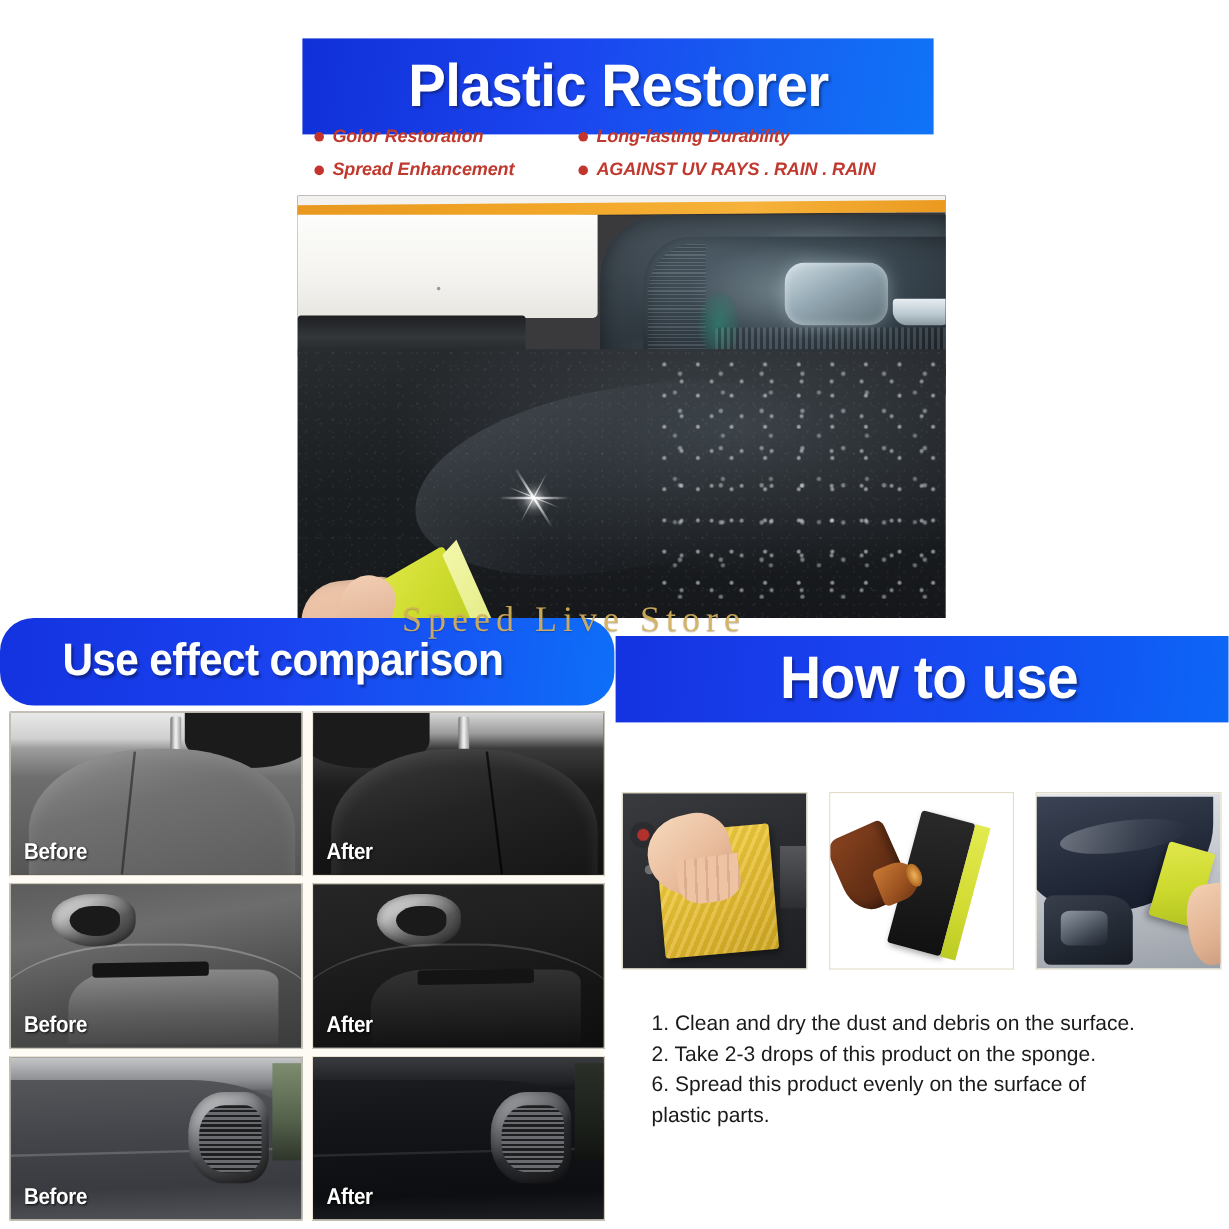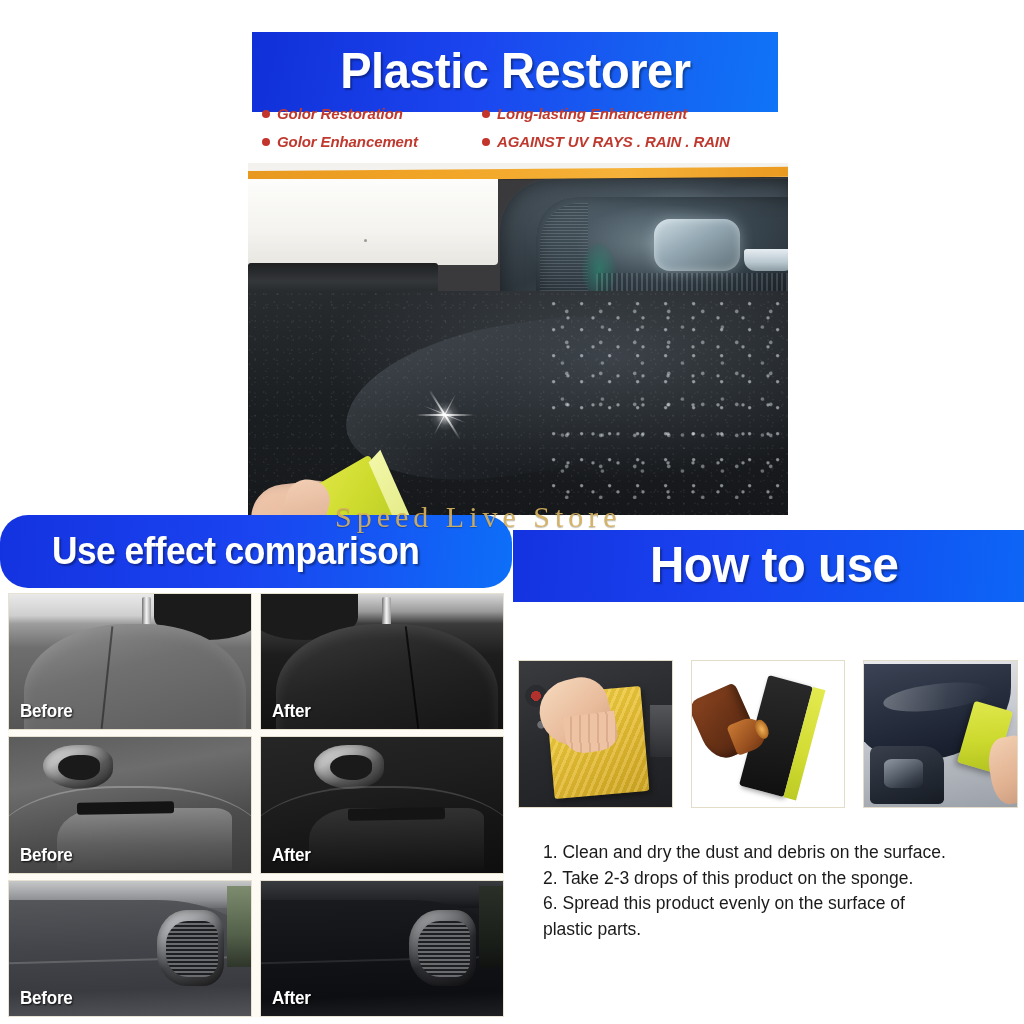--- a/index.html
+++ b/index.html
@@ -754,25 +754,25 @@
     <div class="title-text"><span class="title-inner">Plastic Restorer</span></div>
   </div>
 
   <div class="features">
     <div class="feature">
       <span class="dot"></span>
       <span class="ftext">Golor Restoration</span>
     </div>
     <div class="feature">
       <span class="dot"></span>
-      <span class="ftext">Long-lasting Enhancement</span>
+      <span class="ftext">Long-lasting Durability</span>
     </div>
     <div class="feature">
       <span class="dot"></span>
-      <span class="ftext">Golor Enhancement</span>
+      <span class="ftext">Spread Enhancement</span>
     </div>
     <div class="feature">
       <span class="dot"></span>
       <span class="ftext">AGAINST UV RAYS . RAIN . RAIN</span>
     </div>
   </div>
 
   <div class="hero">
     <div class="hero-sky"></div>
     <div class="hero-orange"></div>

